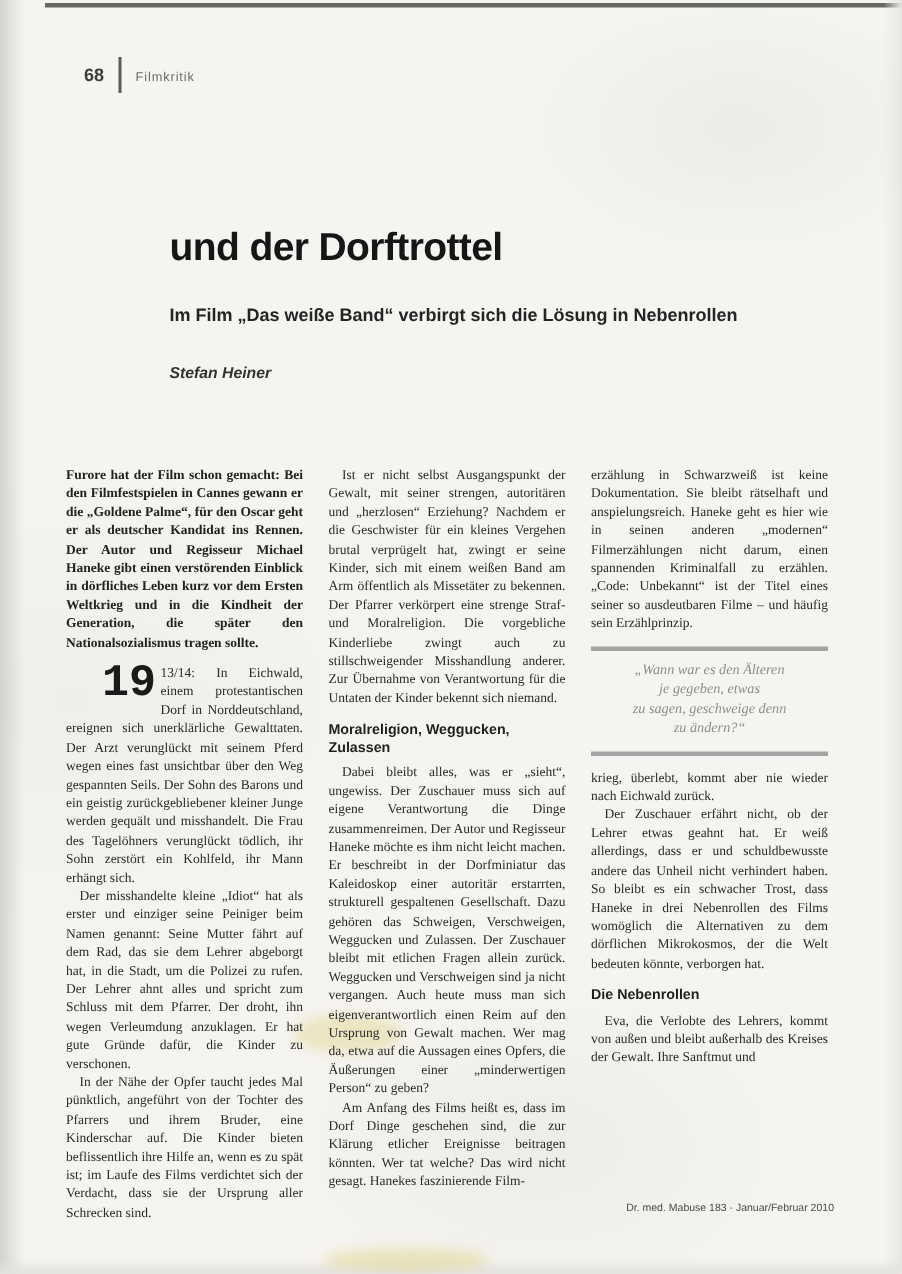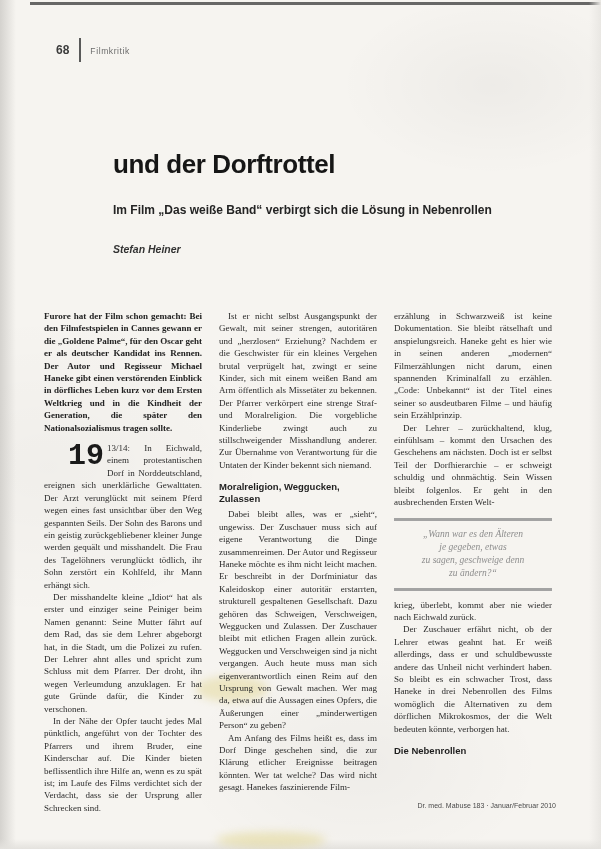--- a/index.html
+++ b/index.html
@@ -100,29 +100,29 @@
 
     <div class="col">
       <p class="ind">Ist er nicht selbst Ausgangspunkt der Gewalt, mit seiner strengen, autoritären und „herzlosen“ Erziehung? Nachdem er die Geschwister für ein kleines Vergehen brutal verprügelt hat, zwingt er seine Kinder, sich mit einem weißen Band am Arm öffentlich als Missetäter zu bekennen. Der Pfarrer verkörpert eine strenge Straf- und Moralreligion. Die vorgebliche Kinderliebe zwingt auch zu stillschweigender Misshandlung anderer. Zur Übernahme von Verantwortung für die Untaten der Kinder bekennt sich niemand.</p>
       <h2 class="subhead">Moralreligion, Weggucken, Zulassen</h2>
       <p class="ind">Dabei bleibt alles, was er „sieht“, ungewiss. Der Zuschauer muss sich auf eigene Verantwortung die Dinge zusammenreimen. Der Autor und Regisseur Haneke möchte es ihm nicht leicht machen. Er beschreibt in der Dorfminiatur das Kaleidoskop einer autoritär erstarrten, strukturell gespaltenen Gesellschaft. Dazu gehören das Schweigen, Verschweigen, Weggucken und Zulassen. Der Zuschauer bleibt mit etlichen Fragen allein zurück. Weggucken und Verschweigen sind ja nicht vergangen. Auch heute muss man sich eigenverantwortlich einen Reim auf den Ursprung von Gewalt machen. Wer mag da, etwa auf die Aussagen eines Opfers, die Äußerungen einer „minderwertigen Person“ zu geben?</p>
       <p class="ind">Am Anfang des Films heißt es, dass im Dorf Dinge geschehen sind, die zur Klärung etlicher Ereignisse beitragen könnten. Wer tat welche? Das wird nicht gesagt. Hanekes faszinierende Film-</p>
     </div>
 
     <div class="col">
       <p>erzählung in Schwarzweiß ist keine Dokumentation. Sie bleibt rätselhaft und anspielungsreich. Haneke geht es hier wie in seinen anderen „modernen“ Filmerzählungen nicht darum, einen spannenden Kriminalfall zu erzählen. „Code: Unbekannt“ ist der Titel eines seiner so ausdeutbaren Filme – und häufig sein Erzählprinzip.</p>
-      <p class="ind">Der Lehrer – zurückhaltend, klug, einfühlsam – kommt den Ursachen des Geschehens am nächsten. Doch ist er selbst Teil der Dorfhierarchie – er schweigt schuldig und ohnmächtig. Sein Wissen bleibt folgenlos. Er geht in den ausbrechenden Ersten Welt-</p>
       <div class="pullquote">
         <span>„Wann war es den Älteren</span>
         <span>je gegeben, etwas</span>
         <span>zu sagen, geschweige denn</span>
         <span>zu ändern?“</span>
       </div>
       <p>krieg, überlebt, kommt aber nie wieder nach Eichwald zurück.</p>
       <p class="ind">Der Zuschauer erfährt nicht, ob der Lehrer etwas geahnt hat. Er weiß allerdings, dass er und schuldbewusste andere das Unheil nicht verhindert haben. So bleibt es ein schwacher Trost, dass Haneke in drei Nebenrollen des Films womöglich die Alternativen zu dem dörflichen Mikrokosmos, der die Welt bedeuten könnte, verborgen hat.</p>
       <h2 class="subhead">Die Nebenrollen</h2>
+      <p class="ind">Eva, die Verlobte des Lehrers, kommt von außen und bleibt außerhalb des Kreises der Gewalt. Ihre Sanftmut und</p>
     </div>
 
   </div>
 
   <div class="footer">Dr. med. Mabuse 183 · Januar/Februar 2010</div>
 
 </div>
 
 </body></html>

